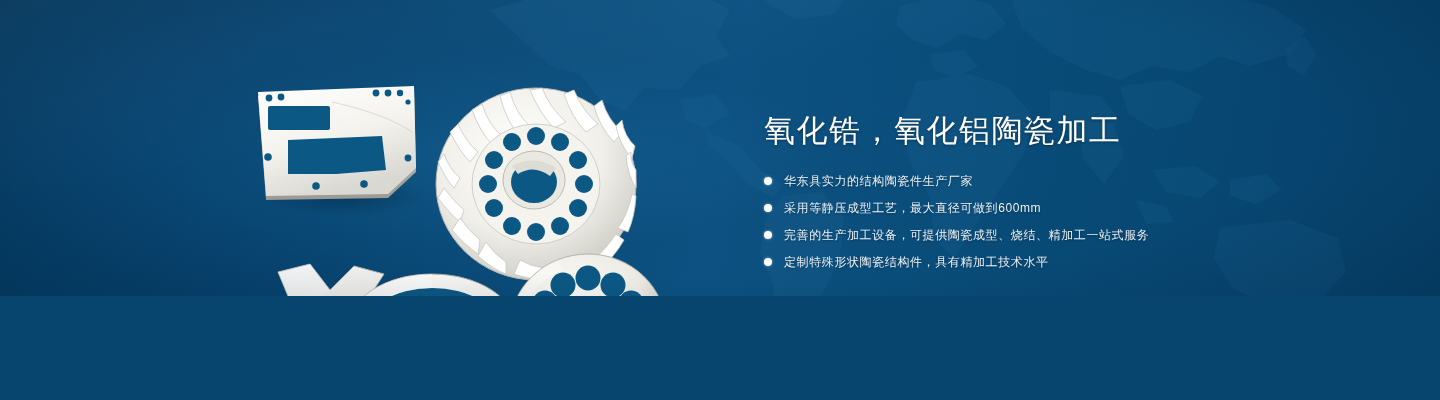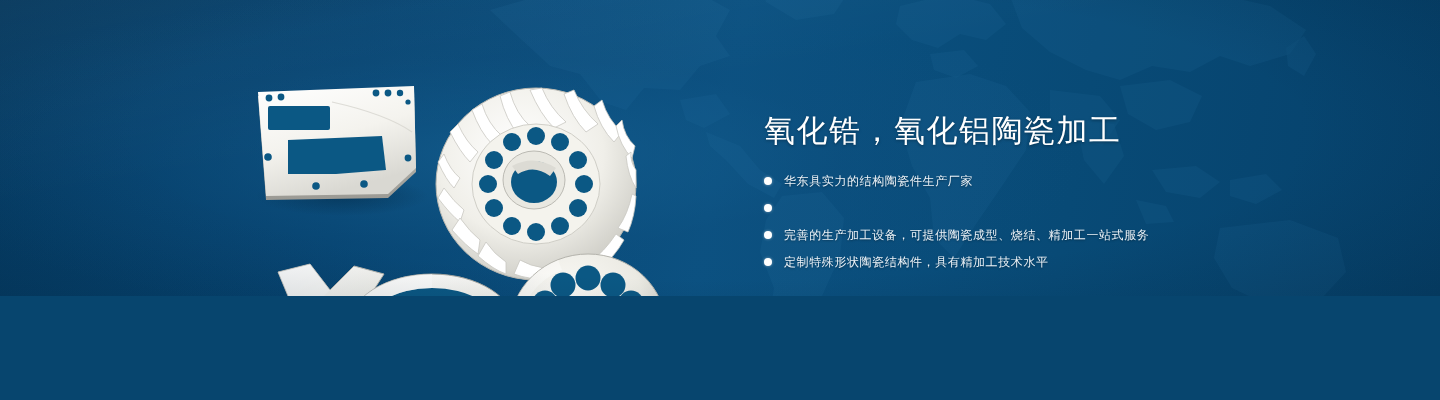--- a/index.html
+++ b/index.html
@@ -317,20 +317,21 @@
 
   <div class="textblock">
     <h1 class="headline">氧化锆，氧化铝陶瓷加工</h1>
     <ul class="bullets">
       <li class="bullet">
         <span class="dot"></span>
         <span class="bullet-text">华东具实力的结构陶瓷件生产厂家</span>
       </li>
       <li class="bullet">
         <span class="dot"></span>
+        <span class="bullet-text">采用等静压成型工艺，最大直径可做到600mm</span>
       </li>
       <li class="bullet">
         <span class="dot"></span>
         <span class="bullet-text">完善的生产加工设备，可提供陶瓷成型、烧结、精加工一站式服务</span>
       </li>
       <li class="bullet">
         <span class="dot"></span>
         <span class="bullet-text">定制特殊形状陶瓷结构件，具有精加工技术水平</span>
       </li>
     </ul>

